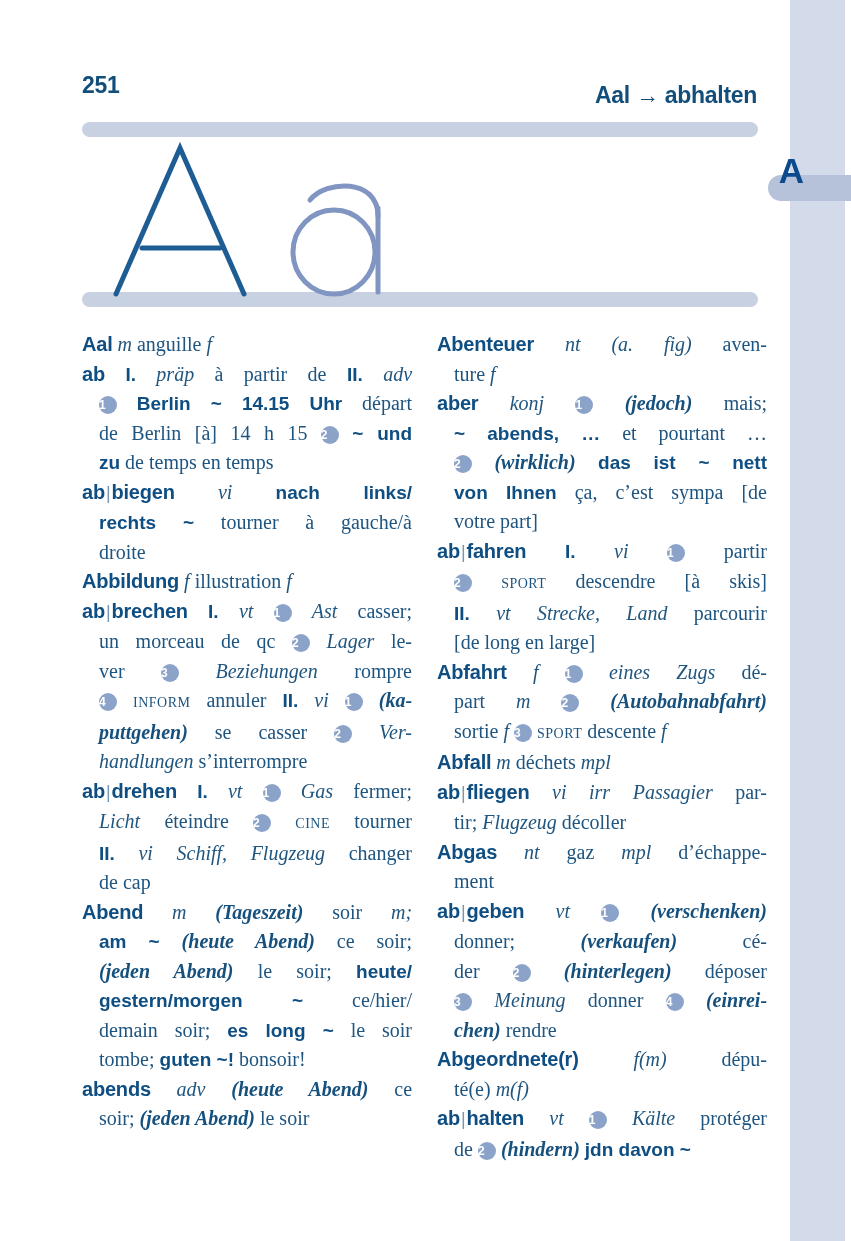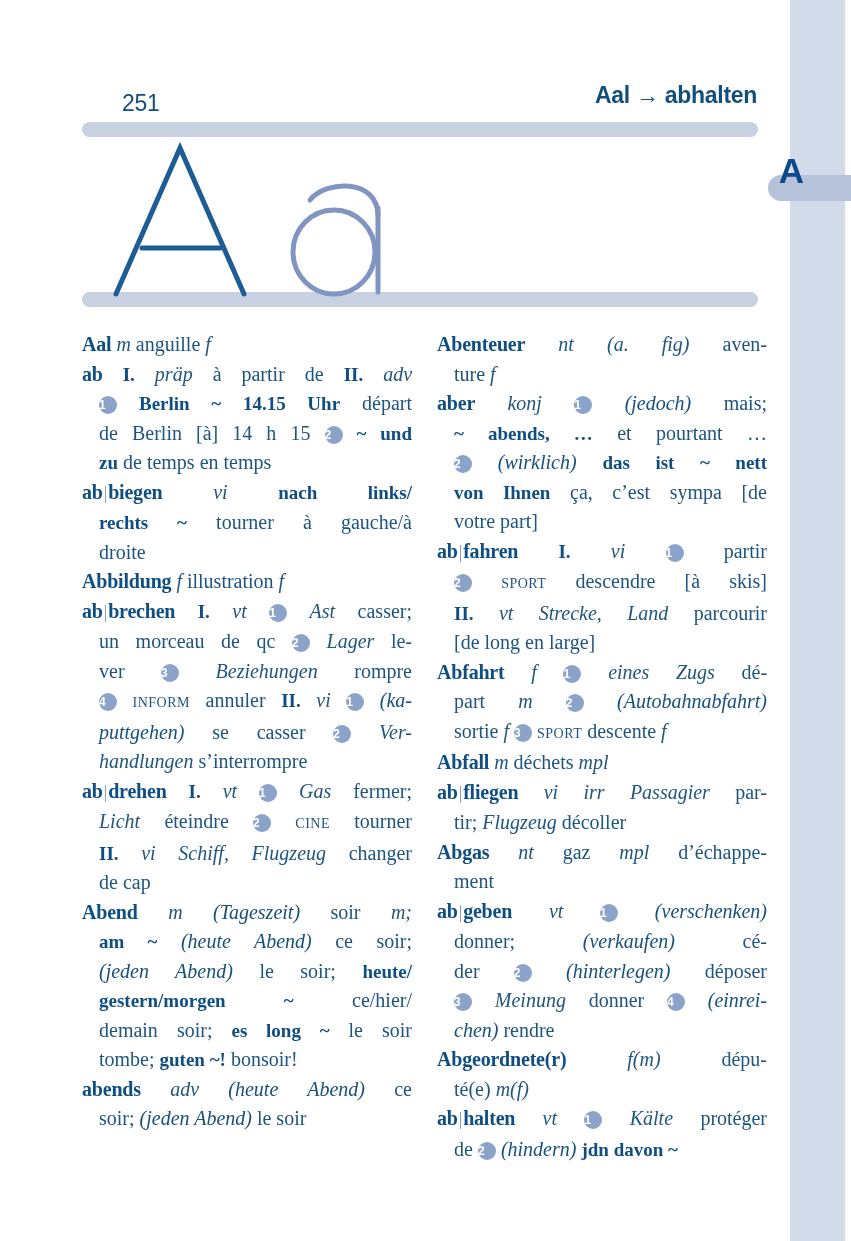--- a/index.html
+++ b/index.html
@@ -5,25 +5,24 @@
   html,body { margin:0; padding:0; }
   body {
     width:851px; height:1241px;
     position:relative;
     background:#ffffff;
     overflow:hidden;
     font-family:"Liberation Serif", serif;
   }
   
   .hdr-num {
-    position:absolute; left:82px; top:90px;
-    font-family:"Liberation Sans", sans-serif;
-    font-weight:400; font-size:23px; color:#124e7c;
+    position:absolute; left:82px; top:72px;
+    font-family:"Liberation Sans", sans-serif;
+    font-weight:700; font-size:23px; color:#124e7c;
     letter-spacing:-0.3px;
-    margin-left:40px;
   }
   .hdr-range {
     position:absolute; right:94px; top:82px;
     font-family:"Liberation Sans", sans-serif;
     font-weight:600; font-size:23px; color:#124e7c;
     letter-spacing:-0.3px;
     text-align:center;
   }
   
   .bar {
@@ -52,28 +51,28 @@
   .col {
     position:absolute; top:330px; width:330px;
     font-size:20px; line-height:29.5px; color:#1d5480;
   }
   #col-left  { left:82px; }
   #col-right { left:437px; }
   .ln { text-align:justify; text-align-last:justify; }
   .ln.ind { padding-left:17px; }
   .ln.end { text-align-last:left; }
   .s-hw, .s-b {
-    font-family:Liberation Serif, serif;
+    font-family:Liberation Sans, sans-serif;
     font-weight:700; color:#0e4e82;
   }
   .s-hw { font-size:20px; letter-spacing:-0.2px; }
   .s-b  { font-size:19px; }
   .s-pipe { font-weight:400; color:#7897b5; padding:0 1px; font-size:18px; }
   .s-i  { font-style:italic; color:#20567f; }
-  .s-bi { font-style:italic; font-weight:400; color:#16507d; }
+  .s-bi { font-style:italic; font-weight:700; color:#16507d; }
   .s-n  { color:#1d5480; }
   .s-sc { font-size:14px; letter-spacing:0.5px;margin-top:6px; }
   .s-num {
     display:inline-block; width:18px; height:18px; border-radius:50%;
     background:#8ba3c9; color:#ffffff;
     font-family:"Liberation Sans", sans-serif;
     font-size:12px; font-weight:700; line-height:18px;
     text-align:center; vertical-align:1px;
   }
 </style>

